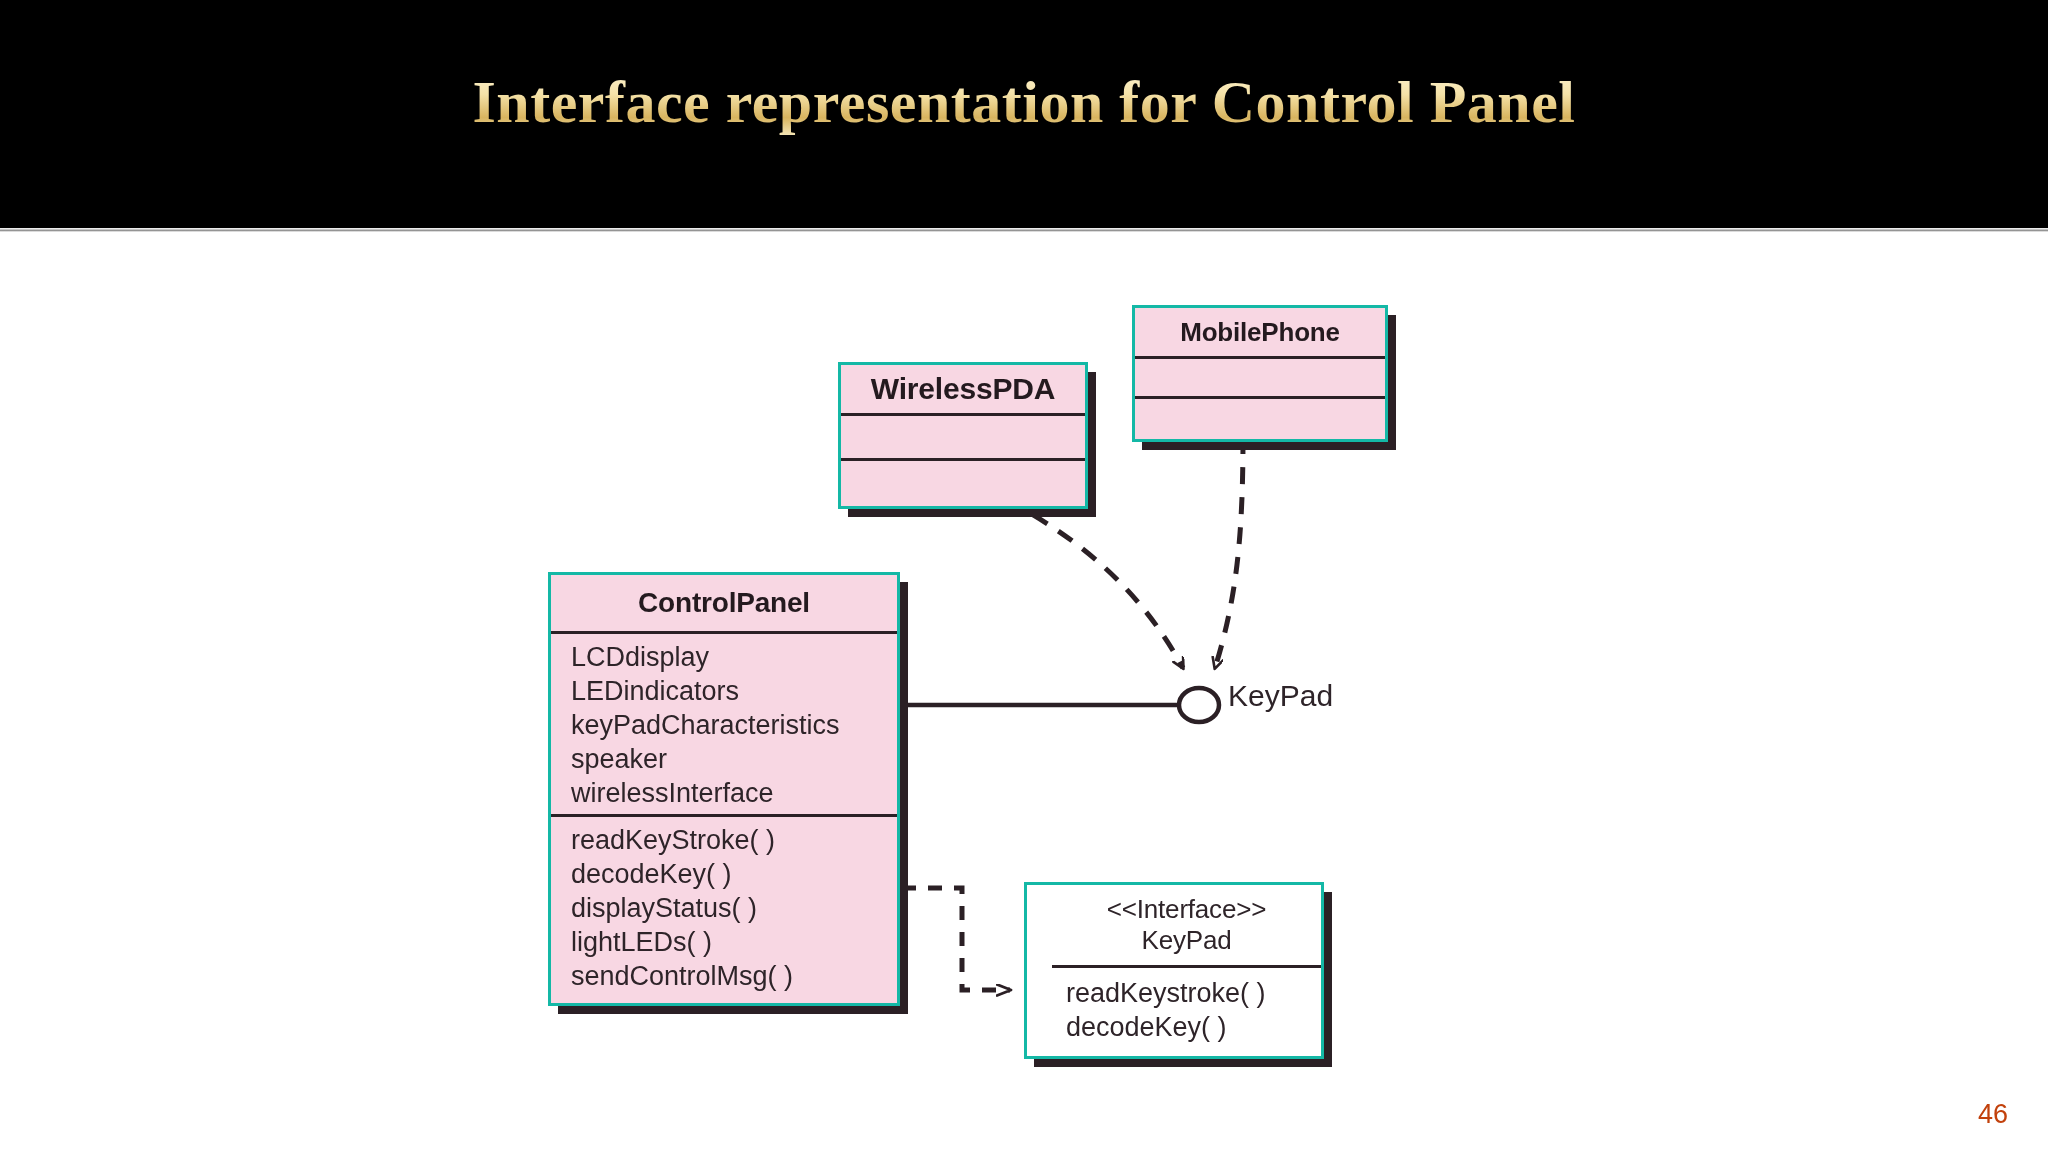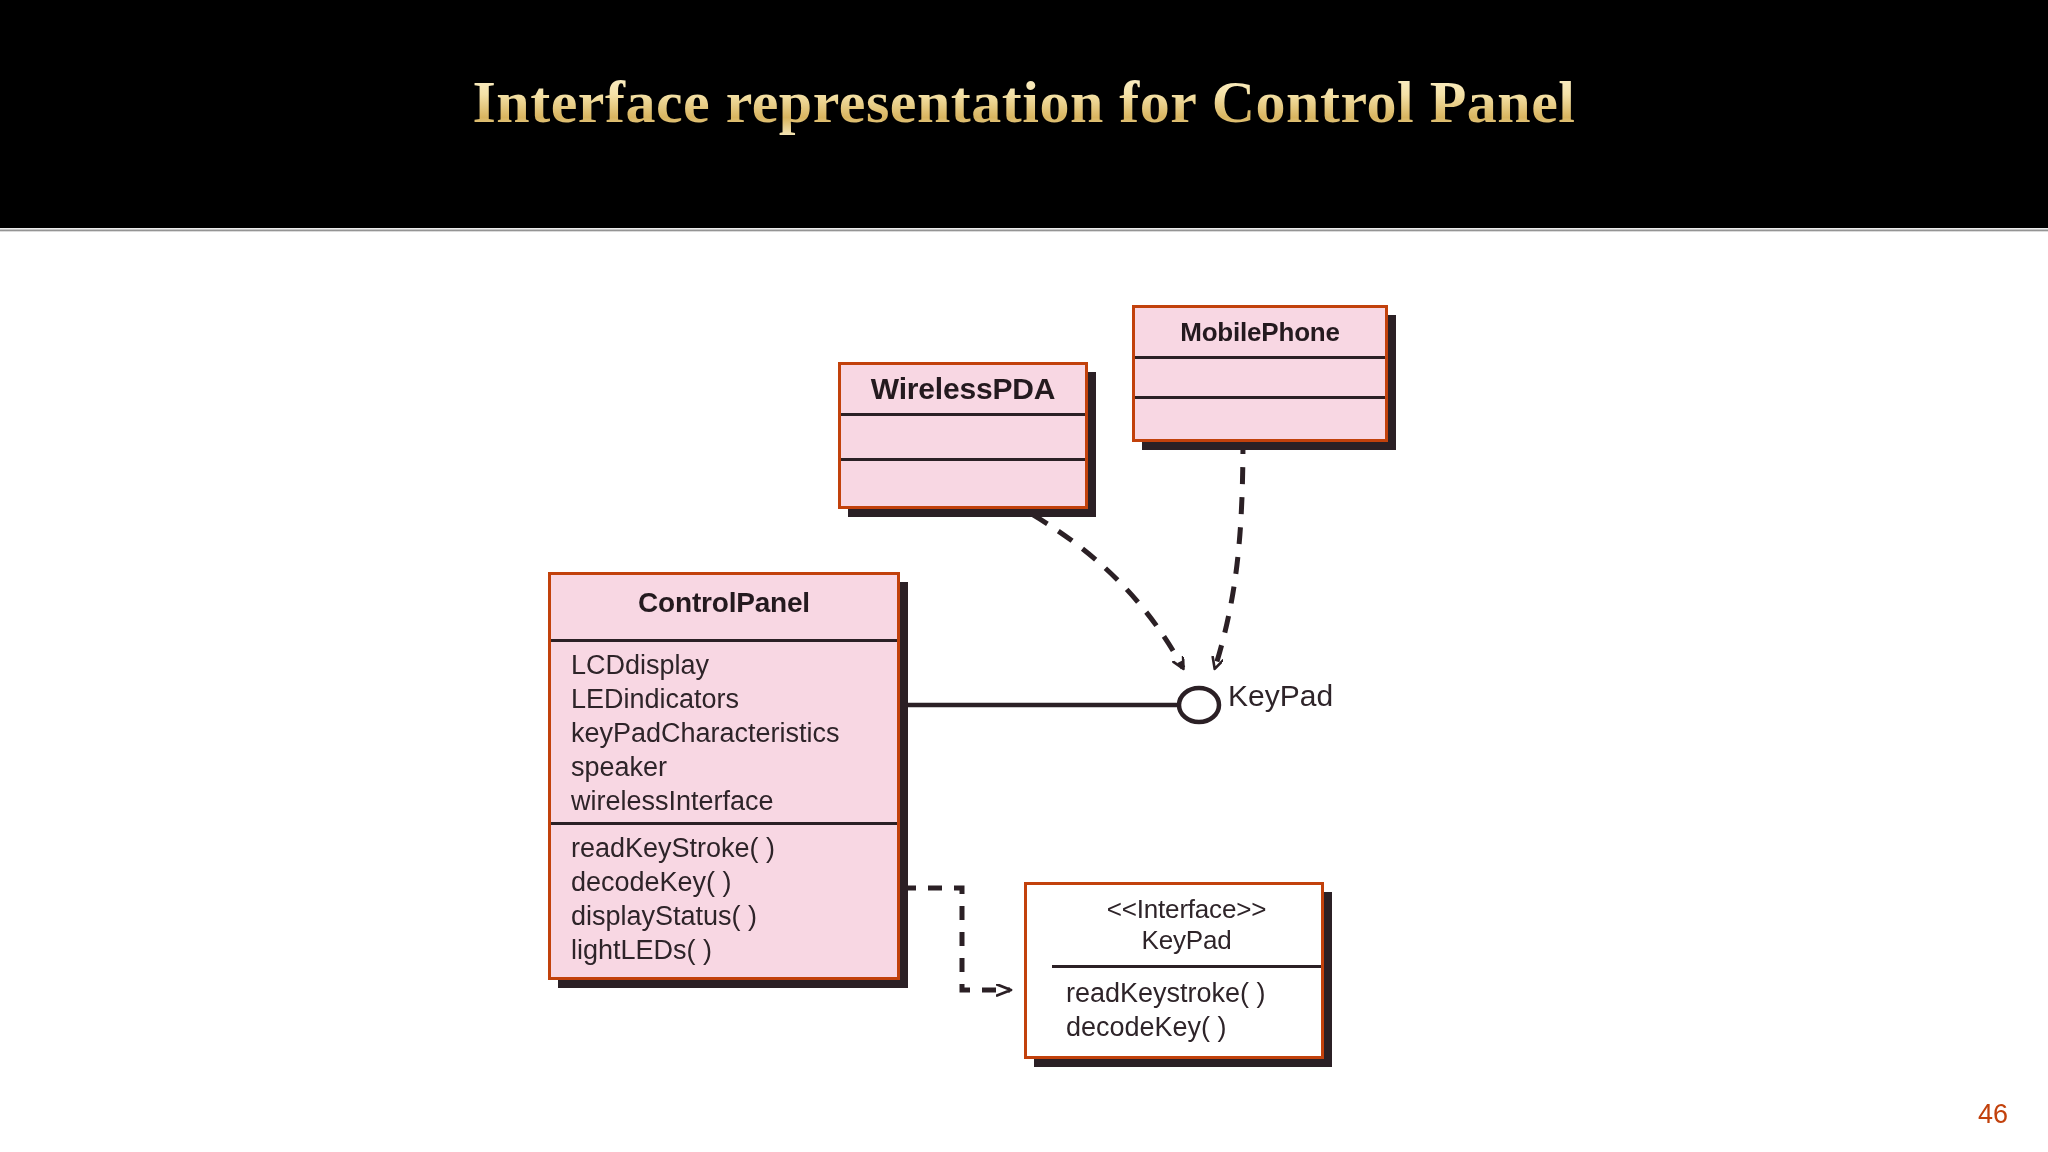--- a/index.html
+++ b/index.html
@@ -51,21 +51,21 @@
     top: 228px;
     width: 2048px;
     height: 4px;
     background: linear-gradient(180deg, #ffffff 0%, #b9b9b9 45%, #8d8d8d 60%, #ffffff 100%);
   }
 
   
   .umlbox {
     position: absolute;
     box-sizing: border-box;
-    border: 3px solid #c2410c;
+    border: 3px solid #14b8a6;
     background: #f8d7e3;
     box-shadow: 9px 9px 0 -1px #2b2025;
   }
   .umlbox.iface {
     background: #ffffff;
   }
   .uml-header {
     box-sizing: border-box;
     text-align: center;
     font-family: "Liberation Sans", sans-serif;
@@ -86,21 +86,21 @@
     white-space: nowrap;
   }
 
   
   #control-panel {
     left: 548px;
     top: 572px;
     width: 352px;
   }
   #control-panel .uml-header {
-    height: 64px;
+    height: 56px;
     line-height: 56px;
     font-size: 28px;
   }
   #cp-attrs {
     padding: 6px 0 4px 20px;
     font-size: 27px;
     line-height: 34px;
   }
   #cp-ops {
     padding: 6px 0 10px 20px;
@@ -225,20 +225,21 @@
       <div>keyPadCharacteristics</div>
       <div>speaker</div>
       <div>wirelessInterface</div>
     </div>
     <div class="uml-sep"></div>
     <div class="uml-compartment" id="cp-ops">
       <div>readKeyStroke( )</div>
       <div>decodeKey( )</div>
       <div>displayStatus( )</div>
       <div>lightLEDs( )</div>
+      <div>sendControlMsg( )</div>
     </div>
   </div>
 
   <div class="umlbox" id="wireless-pda">
     <div class="uml-header">WirelessPDA</div>
     <div class="uml-sep"></div>
     <div class="uml-compartment empty-a"></div>
     <div class="uml-sep"></div>
     <div class="uml-compartment empty-b"></div>
   </div>

